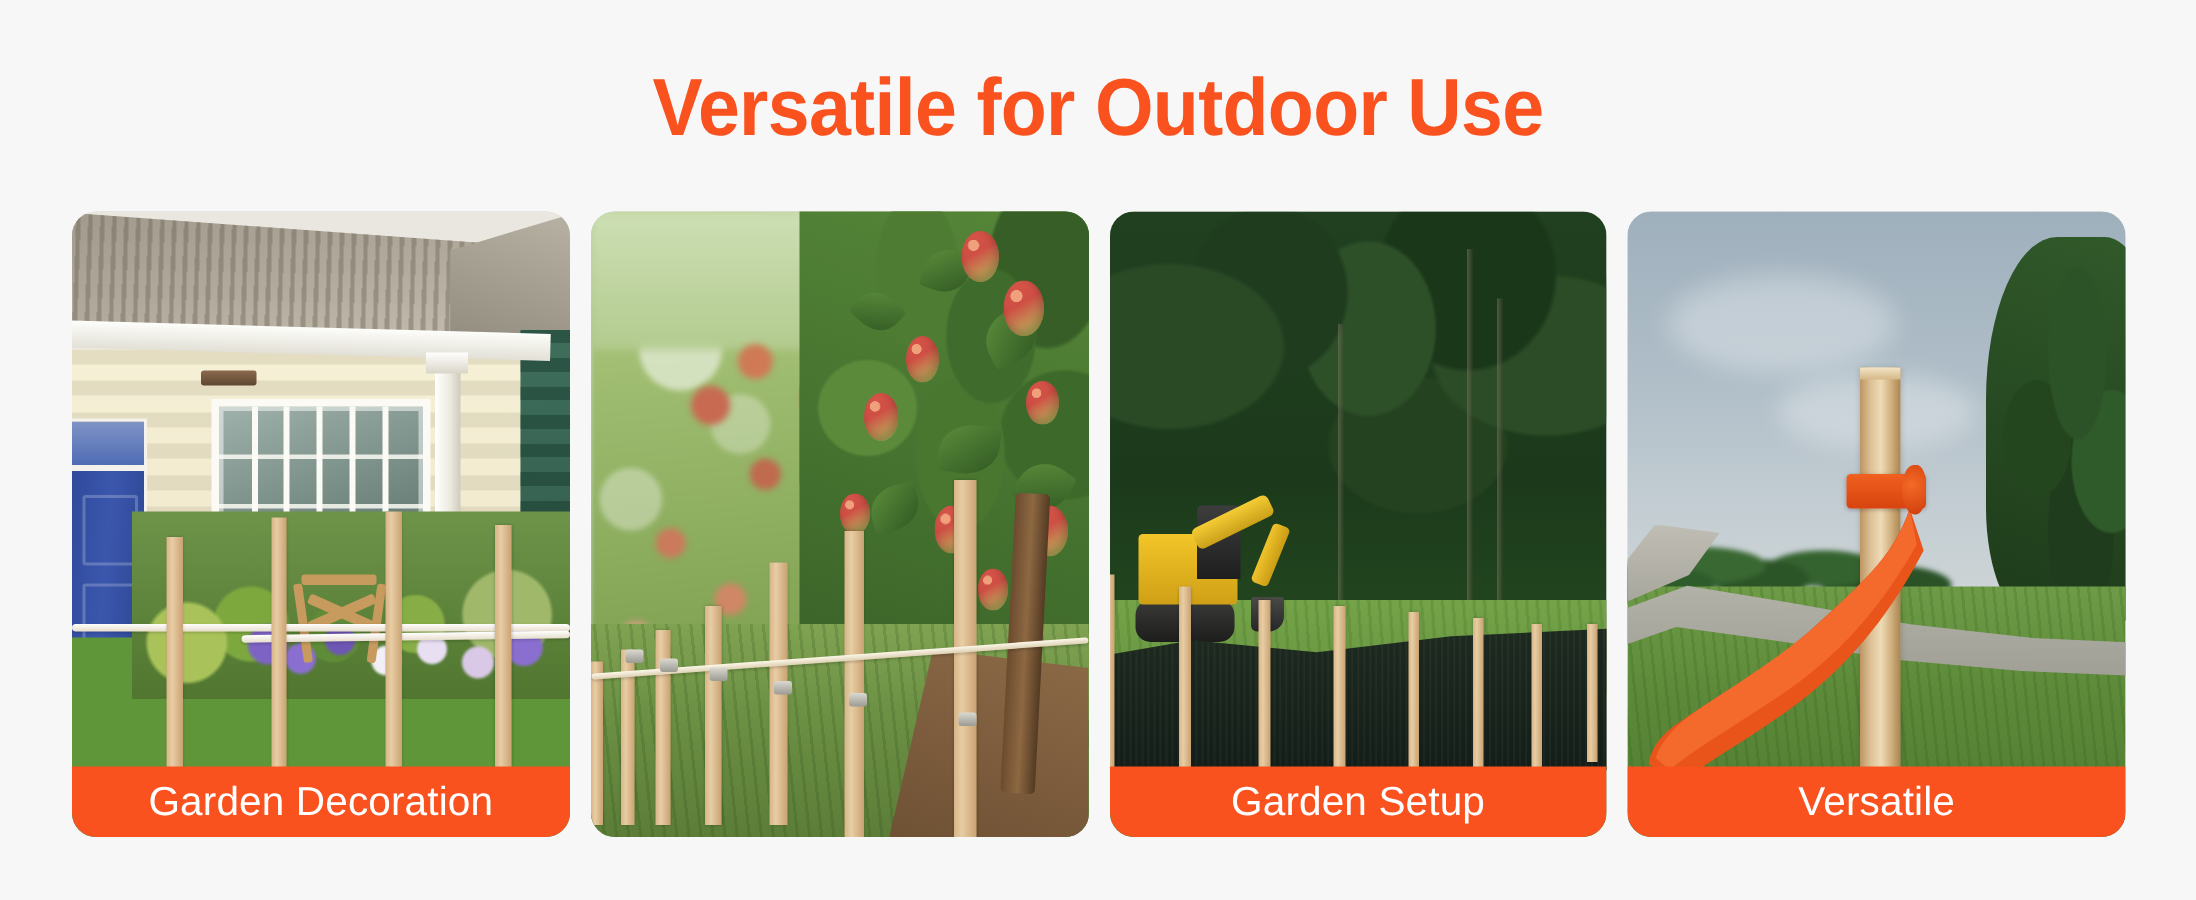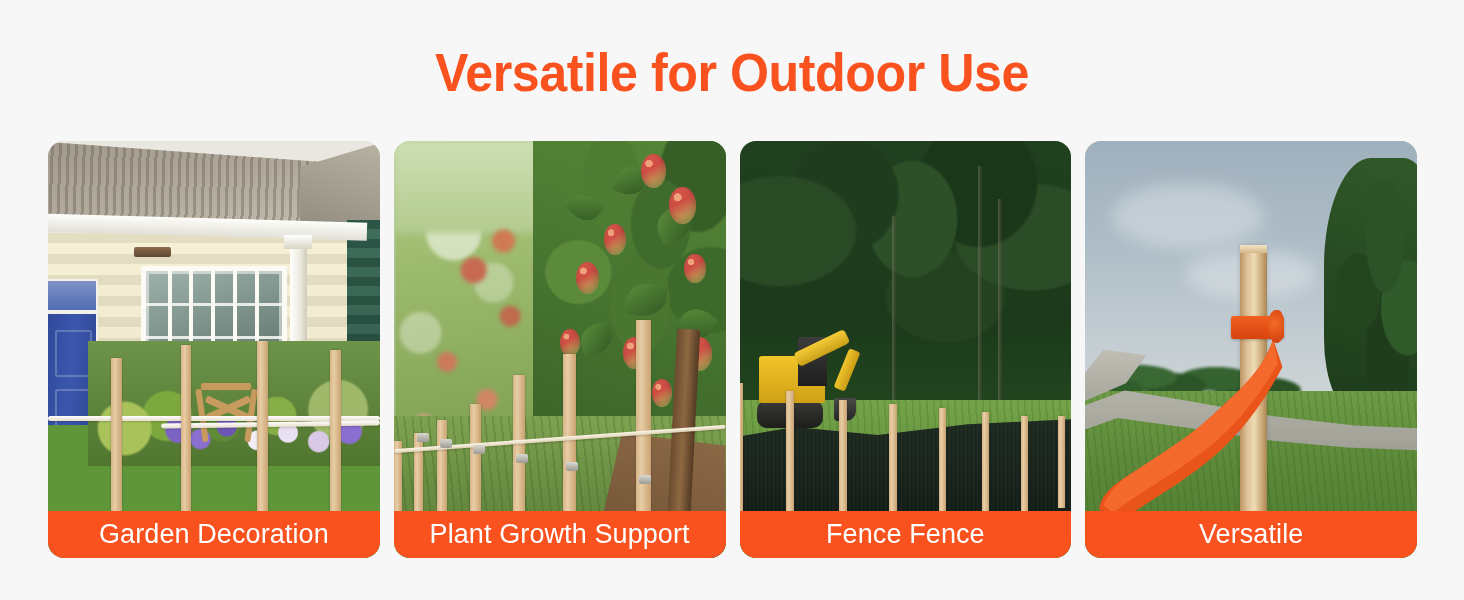--- a/index.html
+++ b/index.html
@@ -520,21 +520,20 @@
         <div class="stake" style="left:73%;top:43%;width:4.6%;height:57%"></div>
 
         <div class="p2-wire" style="left:0;right:0;top:71%;transform:rotate(-4.2deg)"></div>
         <div class="p2-clip" style="left:7%;top:70%"></div>
         <div class="p2-clip" style="left:14%;top:71.5%"></div>
         <div class="p2-clip" style="left:24%;top:73%"></div>
         <div class="p2-clip" style="left:37%;top:75%"></div>
         <div class="p2-clip" style="left:52%;top:77%"></div>
         <div class="p2-clip" style="left:74%;top:80%"></div>
       </div>
-      <div class="caption">Plant Growth Support</div>
     </div>
 
     <div class="card">
       <div class="photo">
         <div class="p3-forest"></div>
         <div class="p3-trunk" style="left:72%;top:6%;height:56%"></div>
         <div class="p3-trunk" style="left:78%;top:14%;height:48%"></div>
         <div class="p3-trunk" style="left:46%;top:18%;height:44%"></div>
         <div class="p3-dirtline"></div>
         <div class="p3-mound" style="left:30%;top:68%;width:24%;height:7%"></div>
@@ -554,21 +553,21 @@
         <div class="p3-silt"></div>
         <div class="stake" style="left:-1%;top:58%;width:2.2%;height:36%"></div>
         <div class="stake" style="left:14%;top:60%;width:2.4%;height:36%"></div>
         <div class="stake" style="left:30%;top:62%;width:2.4%;height:34%"></div>
         <div class="stake" style="left:45%;top:63%;width:2.4%;height:32%"></div>
         <div class="stake" style="left:60%;top:64%;width:2.2%;height:29%"></div>
         <div class="stake" style="left:73%;top:65%;width:2.2%;height:26%"></div>
         <div class="stake" style="left:85%;top:66%;width:2%;height:24%"></div>
         <div class="stake" style="left:96%;top:66%;width:2%;height:22%"></div>
       </div>
-      <div class="caption">Fence Fence</div>
+      <div class="caption">Garden Setup</div>
     </div>
 
     <div class="card">
       <div class="photo">
         <div class="p4-sky"></div>
         <div class="p4-cloud" style="left:8%;top:10%;width:46%;height:16%"></div>
         <div class="p4-cloud" style="left:30%;top:26%;width:40%;height:12%"></div>
         <div class="p4-treeR"></div>
         <div class="p4-treeline"></div>
         <div class="p4-field"></div>

